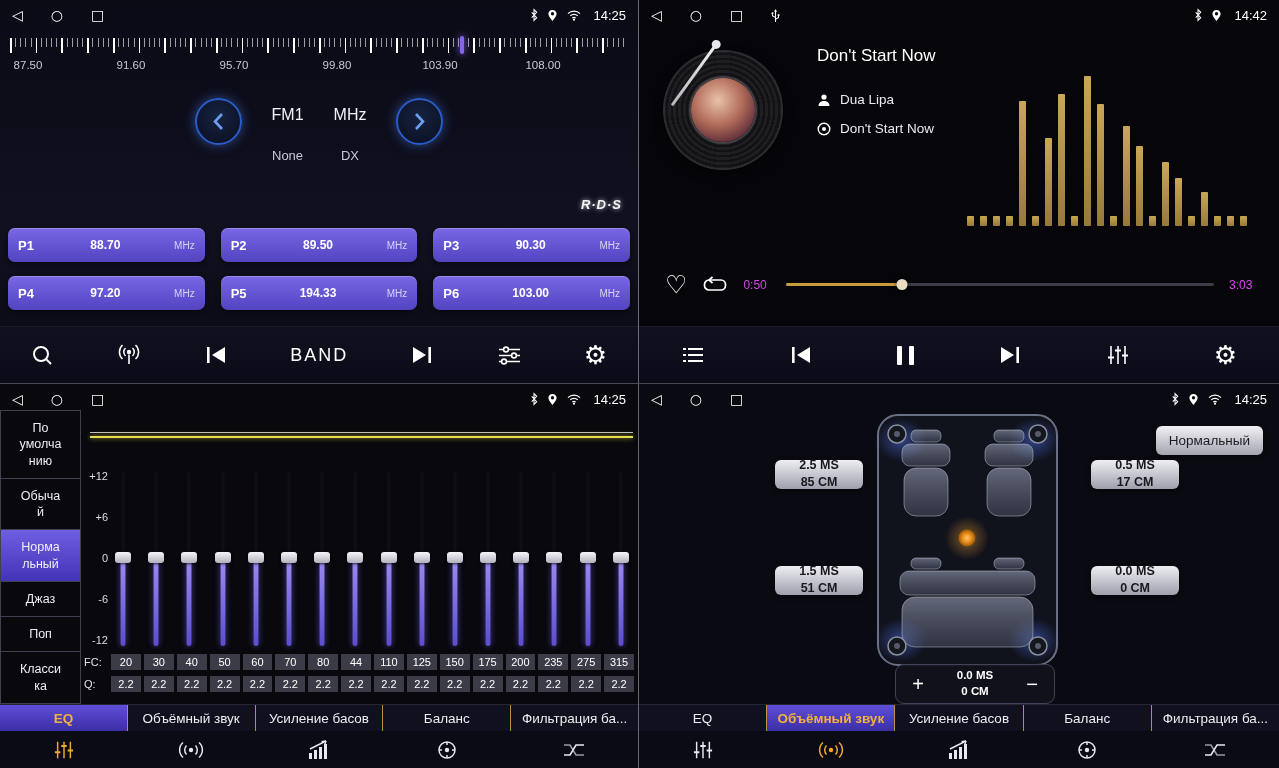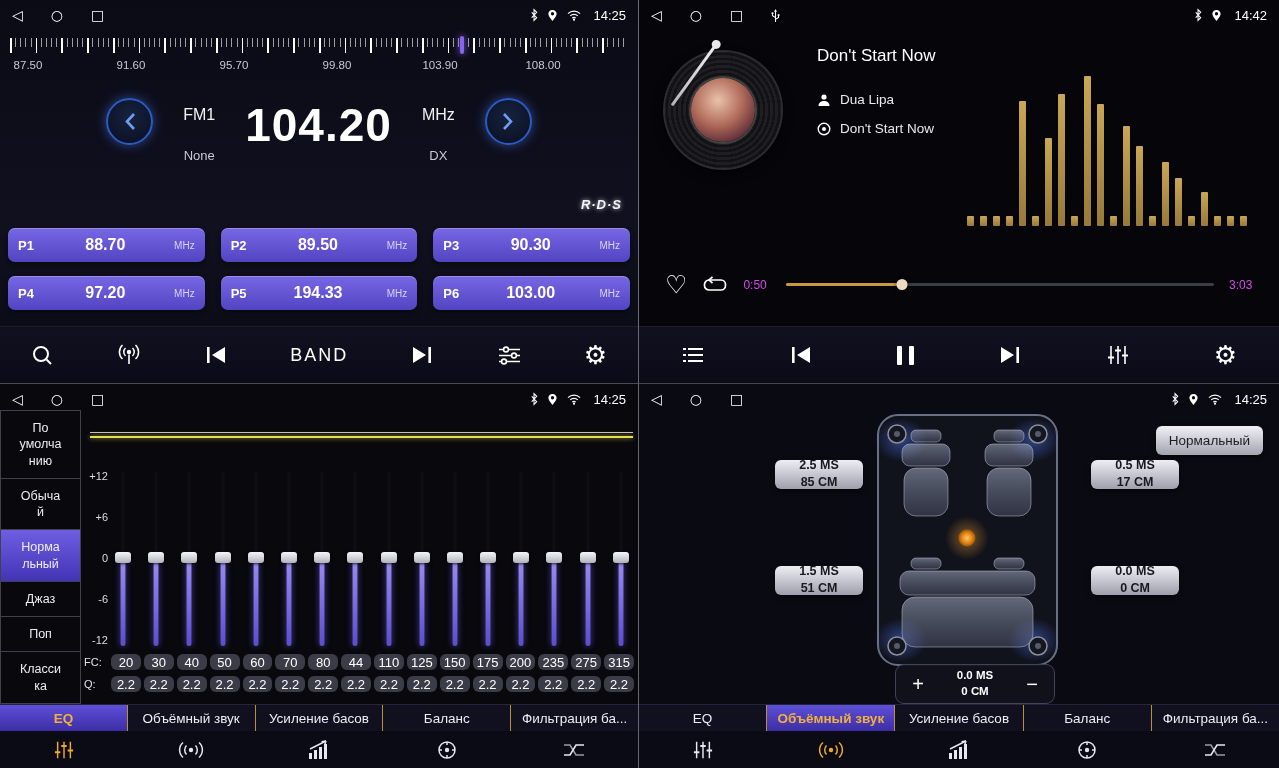--- a/index.html
+++ b/index.html
@@ -37,21 +37,21 @@
   .stack{display:flex;flex-direction:column;align-items:center;gap:24px;margin-top:16px;}
   .lbl-lg{font-size:16px;color:#f2f2f6;}
   .lbl-sm{font-size:13px;color:#c9c9d6;}
   .freq-big{font-size:46px;font-weight:bold;color:#fff;letter-spacing:1px;margin-top:8px;}
   .rds{position:absolute;right:16px;top:197px;font-size:13px;font-weight:bold;font-style:italic;
     letter-spacing:1px;color:#f6f6fa;text-shadow:0 0 5px rgba(255,255,255,.8);}
   .presets{position:absolute;left:8px;right:8px;top:228px;display:grid;grid-template-columns:repeat(3,1fr);gap:14px 16px;}
   .preset{height:34px;border-radius:7px;background:linear-gradient(180deg,#7767e4,#5244c2);
     display:flex;align-items:center;padding:0 10px;box-shadow:0 2px 5px rgba(0,0,0,.45),inset 0 1px 0 rgba(255,255,255,.25);}
   .pid{font-size:13px;font-weight:bold;width:26px;color:#fff;}
-  .pfreq{flex:1;text-align:center;font-size:16px;font-weight:bold;color:#fff;}
+  .pfreq{flex:1;text-align:center;font-size:12px;font-weight:bold;color:#fff;}
   .punit{font-size:10px;color:#d8d2f8;width:28px;text-align:right;}
   .q-toolbar{position:absolute;left:0;right:0;bottom:0;height:57px;display:flex;align-items:center;
     justify-content:space-around;background:linear-gradient(180deg,#10101f,#0b0b18);border-top:1px solid rgba(255,255,255,.07);}
   .tb-band{font-size:18px;letter-spacing:2px;color:#fff;}
   .gear{font-family:"DejaVu Sans",sans-serif;font-size:26px;color:#fff;line-height:1;}
 
   
   .album{position:absolute;left:26px;top:52px;width:116px;height:116px;border-radius:50%;
     background:repeating-radial-gradient(circle at 50% 50%,#121214 0 2.5px,#1f1f23 2.5px 5px);
     box-shadow:0 0 0 2px #2c2c32,0 4px 12px rgba(0,0,0,.7);}
@@ -89,21 +89,21 @@
   .eq-sliders{position:absolute;left:114px;right:8px;top:86px;height:176px;display:flex;justify-content:space-between;}
   .vslider{position:relative;width:18px;height:100%;}
   .vtrack{position:absolute;left:50%;transform:translateX(-50%);top:0;bottom:0;width:5px;background:#101016;
     border-radius:3px;box-shadow:inset 0 0 3px #000;}
   .vfill{position:absolute;left:50%;transform:translateX(-50%);bottom:0;width:5px;border-radius:3px;
     background:linear-gradient(180deg,#9b8cf4,#5b4dce);box-shadow:0 0 6px rgba(125,105,245,.55);}
   .vhandle{position:absolute;left:50%;transform:translateX(-50%);width:16px;height:11px;border-radius:3px;
     background:linear-gradient(180deg,#f5f5f9,#b2b2be);box-shadow:0 1px 3px rgba(0,0,0,.75);}
   .fcq-row{position:absolute;left:84px;right:4px;display:flex;align-items:center;gap:3px;}
   .fcq-label{width:24px;font-size:11px;color:#e2e2ea;flex:0 0 auto;}
-  .cell{flex:1;height:16px;background:#3c3c48;border-radius:6px;color:#fff;font-size:13px;
+  .cell{flex:1;height:16px;background:#3c3c48;border-radius:0;color:#fff;font-size:11px;
     display:flex;align-items:center;justify-content:center;}
 
   
   .audio-tabs{position:absolute;left:0;right:0;bottom:37px;height:27px;display:flex;background:#10101e;border-top:1px solid #26263a;}
   .atab{flex:1;display:flex;align-items:center;justify-content:center;font-size:13.5px;color:#ededf3;
     border-right:1px solid #b8913a;white-space:nowrap;overflow:hidden;}
   .atab:last-child{border-right:none;}
   .atab.sel{background:linear-gradient(180deg,#5e4fd8,#3b2ea4);color:#f2b03c;font-weight:bold;}
   .audio-icons{position:absolute;left:0;right:0;bottom:0;height:37px;background:#0b0b16;display:flex;}
   .aicon{flex:1;display:flex;align-items:center;justify-content:center;color:#e7e7ef;}
@@ -176,21 +176,20 @@
     <div class="radio-main">
       <div class="circle-btn">
         <svg width="12" height="19" viewBox="0 0 12 19">
             <path d="M10 2 L3 9.5 L10 17" stroke="#6f9df2" stroke-width="2.6" fill="none"></path>
           </svg>
       </div>
       <div class="stack">
         <span class="lbl-lg">FM1</span>
         <span class="lbl-sm">None</span>
       </div>
-      <div class="freq-big">104.20</div>
       <div class="stack">
         <span class="lbl-lg">MHz</span>
         <span class="lbl-sm">DX</span>
       </div>
       <div class="circle-btn">
         <svg width="12" height="19" viewBox="0 0 12 19">
             <path d="M2 2 L9 9.5 L2 17" stroke="#6f9df2" stroke-width="2.6" fill="none"></path>
           </svg>
       </div>
     </div>

